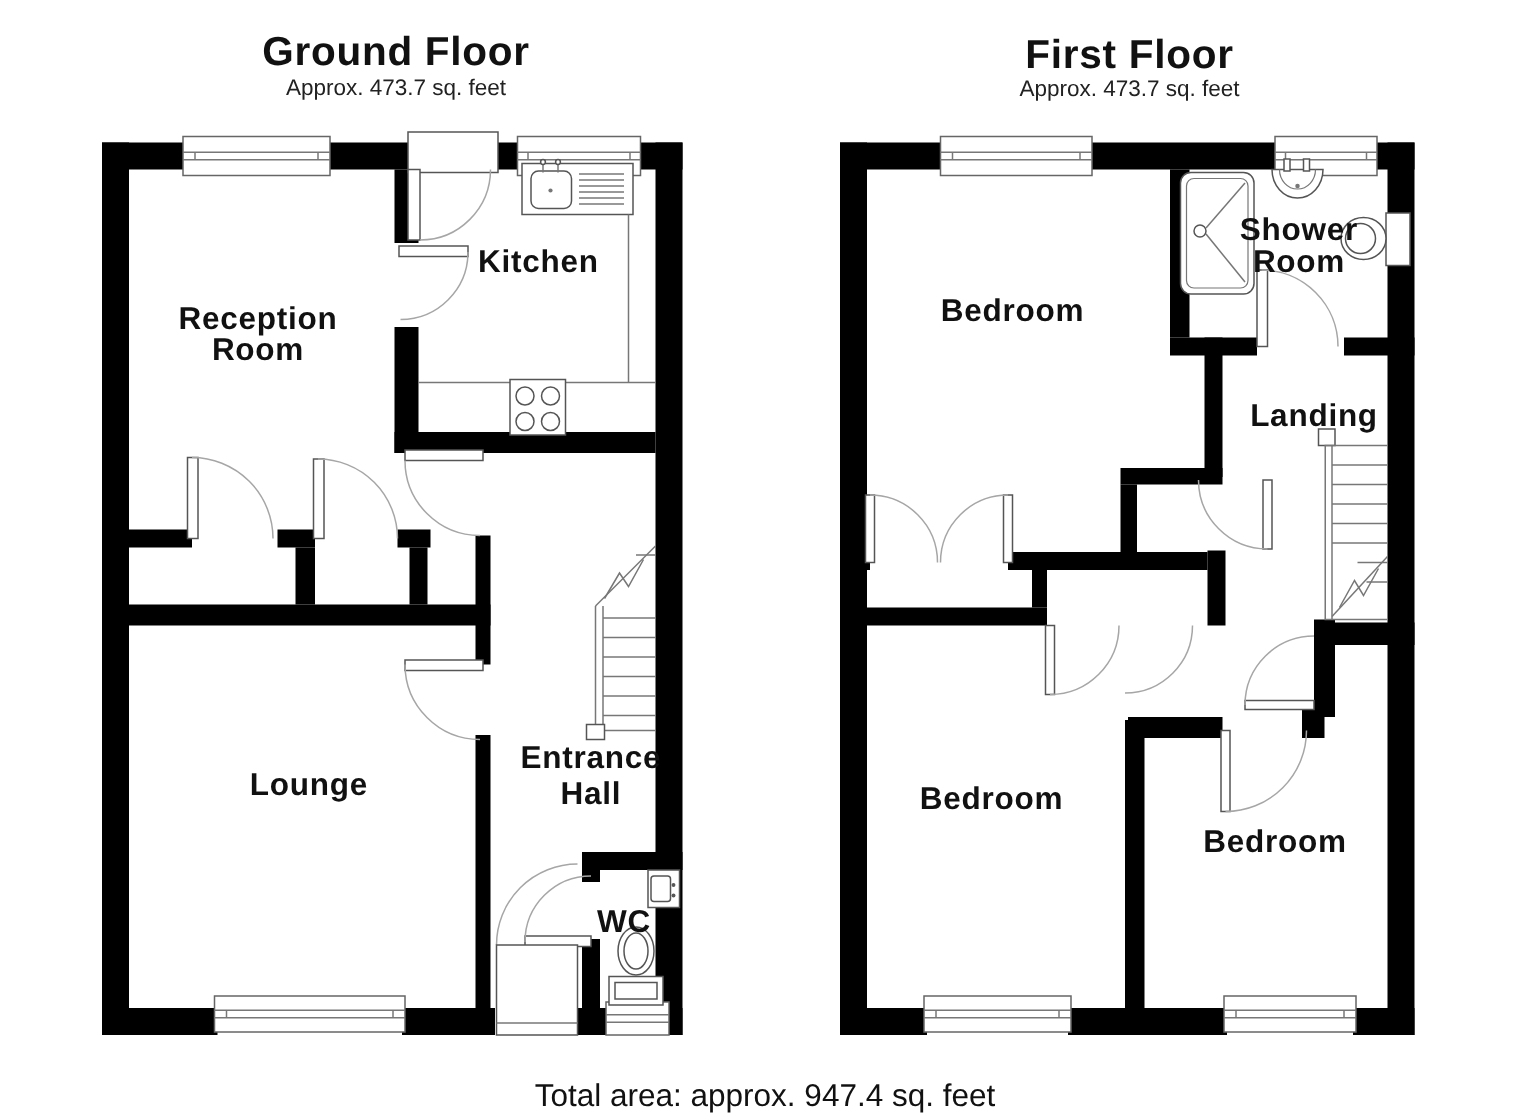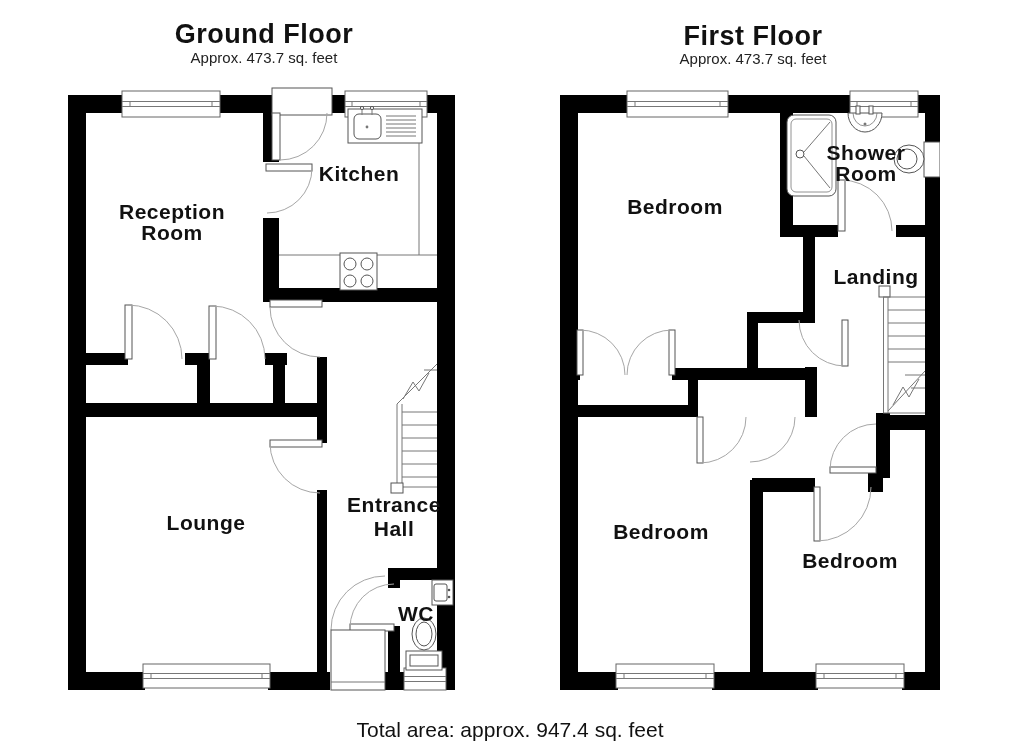--- a/index.html
+++ b/index.html
@@ -1,16 +1,16 @@
 <!DOCTYPE html>
 <html><head>
 <meta charset="utf-8">
 <style>
   html,body{margin:0;padding:0;background:#ffffff;}
-  .canvas{position:relative;width:940px;height:744px;background:#ffffff;overflow:hidden;
+  .canvas{position:relative;width:1024px;height:744px;background:#ffffff;overflow:hidden;
           font-family:"Liberation Sans", sans-serif;}
   svg{display:block;}
   text{font-family:"Liberation Sans", sans-serif;fill:#111;}
   .room-label{font-size:21px;font-weight:bold;letter-spacing:.5px;}
   .floor-title{font-size:27px;font-weight:bold;letter-spacing:.5px;}
   .floor-sub{font-size:15px;fill:#222;}
   .footer-text{font-size:21px;fill:#111;}
   .wall{fill:#000;}
   .gap{fill:#fff;}
   .thin{stroke:#777;stroke-width:1;fill:none;}

